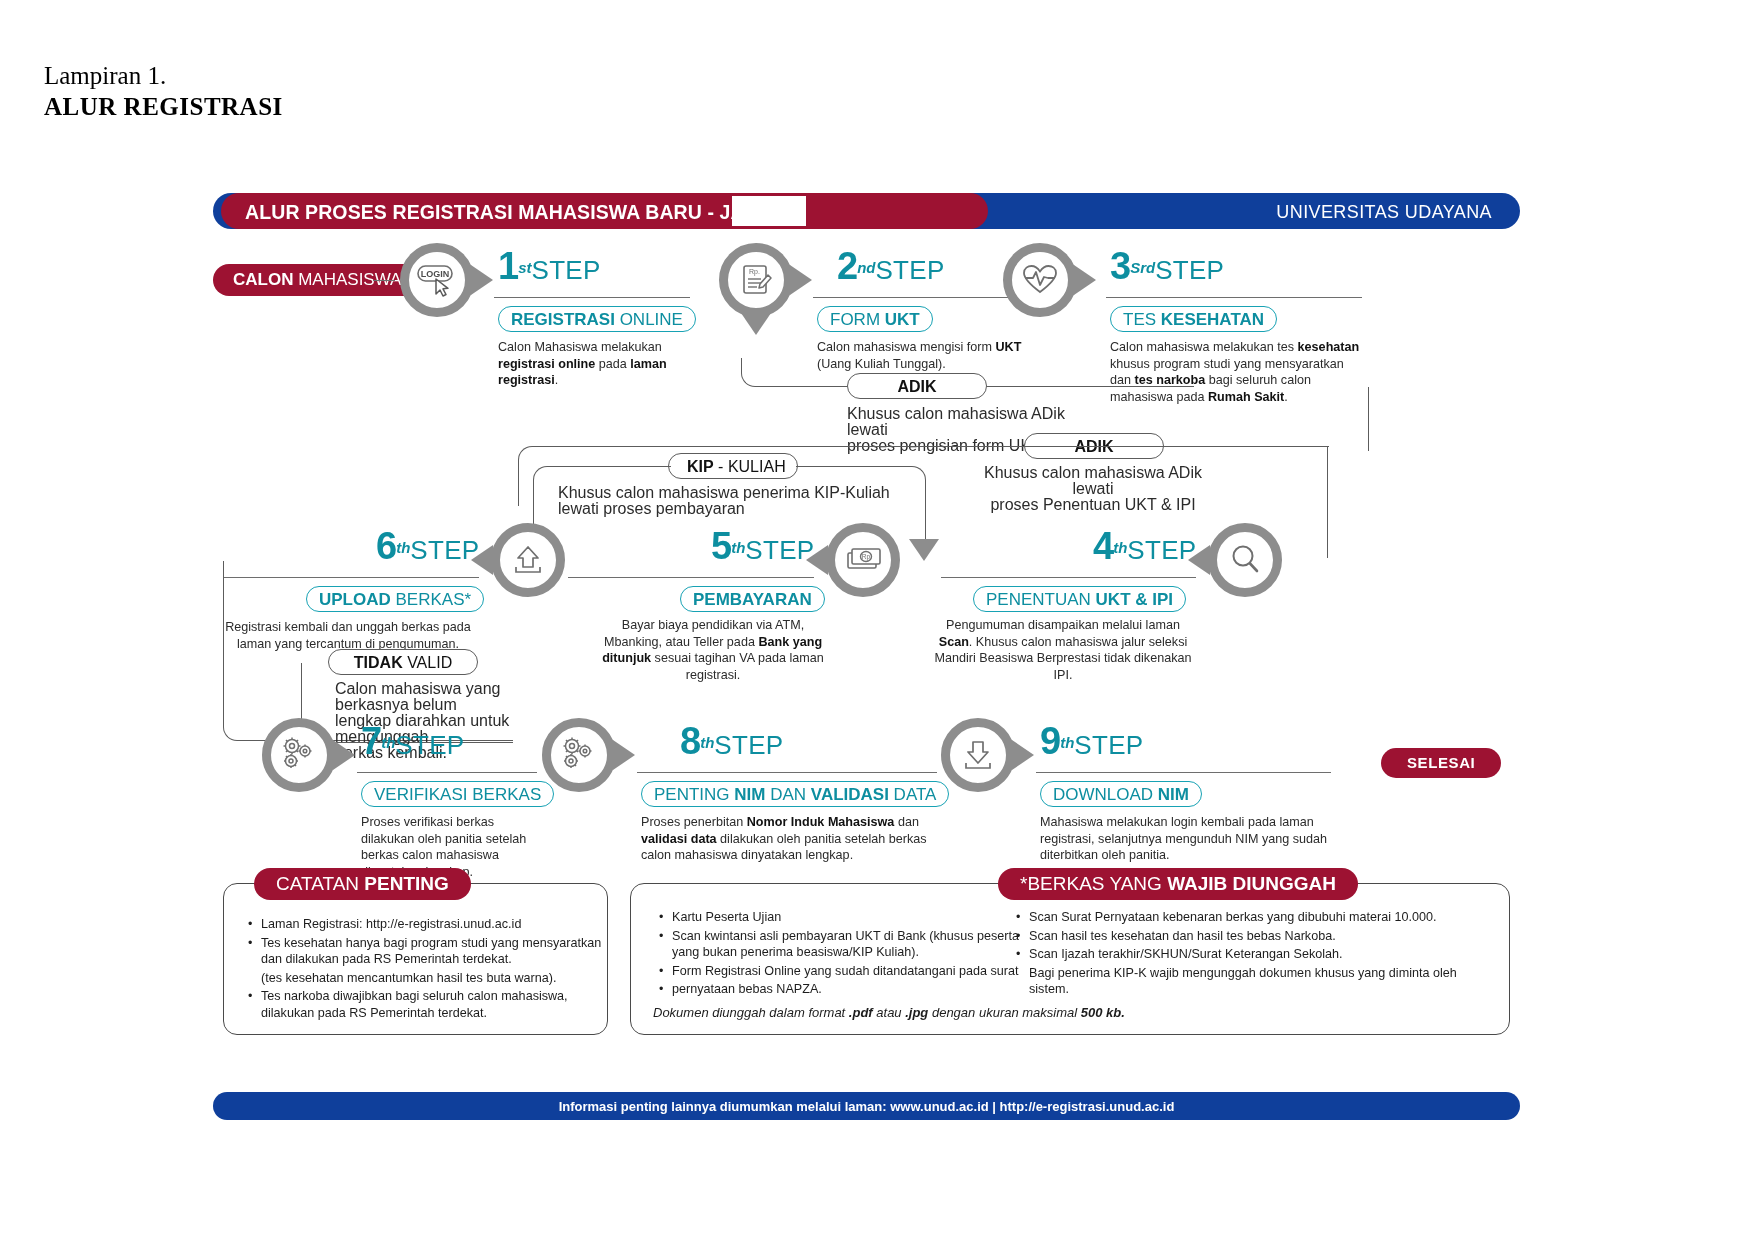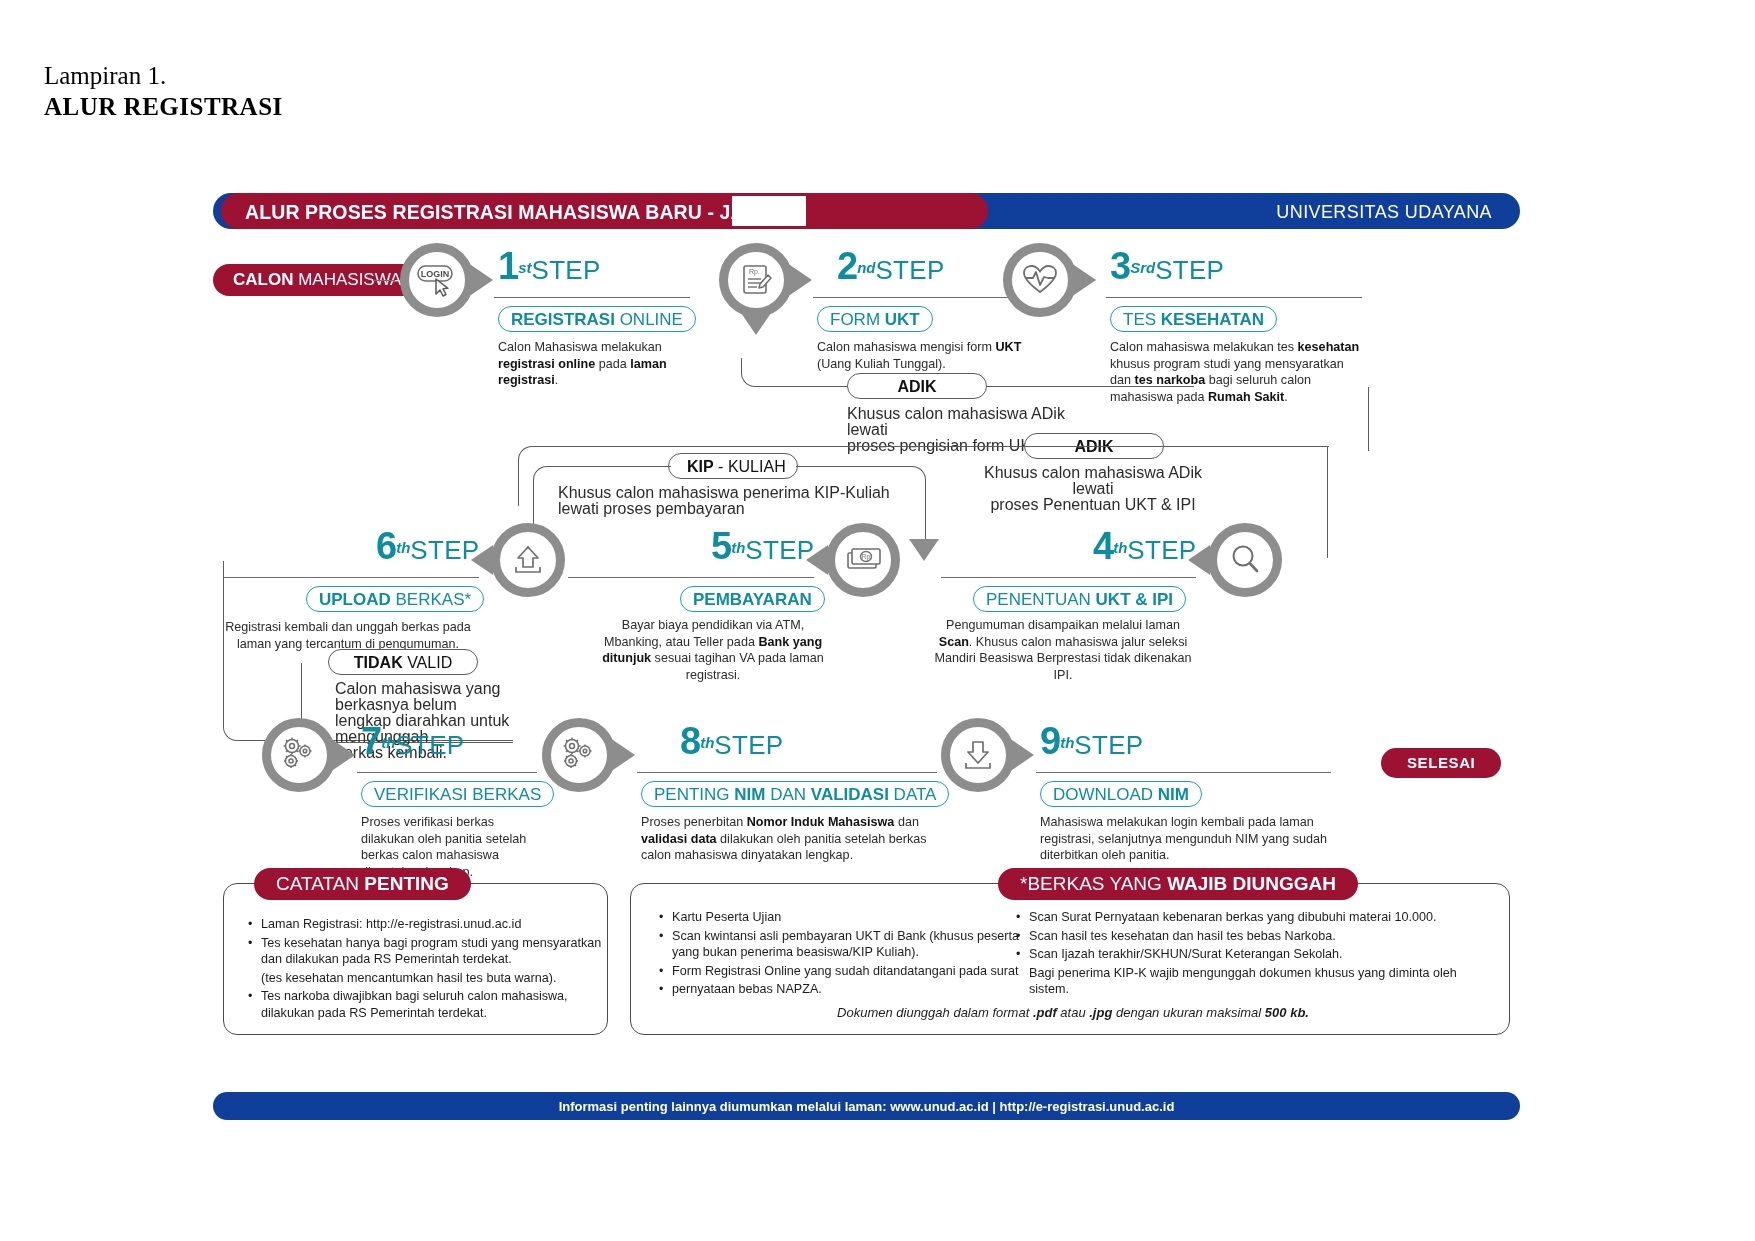--- a/index.html
+++ b/index.html
@@ -385,21 +385,21 @@
       <li>Scan kwintansi asli pembayaran UKT di Bank (khusus peserta yang bukan penerima beasiswa/KIP Kuliah).</li>
       <li>Form Registrasi Online yang sudah ditandatangani pada surat</li>
       <li>pernyataan bebas NAPZA.</li>
     </ul>
     <ul class="nl" style="position:absolute;left:800px;top:716px;width:470px;">
       <li>Scan Surat Pernyataan kebenaran berkas yang dibubuhi materai 10.000.</li>
       <li>Scan hasil tes kesehatan dan hasil tes bebas Narkoba.</li>
       <li>Scan Ijazah terakhir/SKHUN/Surat Keterangan Sekolah.</li>
       <li class="nb">Bagi penerima KIP-K wajib mengunggah dokumen khusus yang diminta oleh sistem.</li>
     </ul>
-    <div class="noteitalic" style="position:absolute;left:440px;top:812px;width:840px;text-align:center;">Dokumen diunggah dalam format <b>.pdf</b> atau <b>.jpg</b> dengan ukuran maksimal <b>500 kb.</b></div>
+    <div class="noteitalic" style="position:absolute;left:440px;top:812px;width:840px;text-align:left;">Dokumen diunggah dalam format <b>.pdf</b> atau <b>.jpg</b> dengan ukuran maksimal <b>500 kb.</b></div>
 
   </div>
 
   <div class="footer">
     <span>Informasi penting lainnya diumumkan melalui laman:  www.unud.ac.id  |  http://e-registrasi.unud.ac.id</span>
   </div>
 
 </div>
 
 </body></html>

